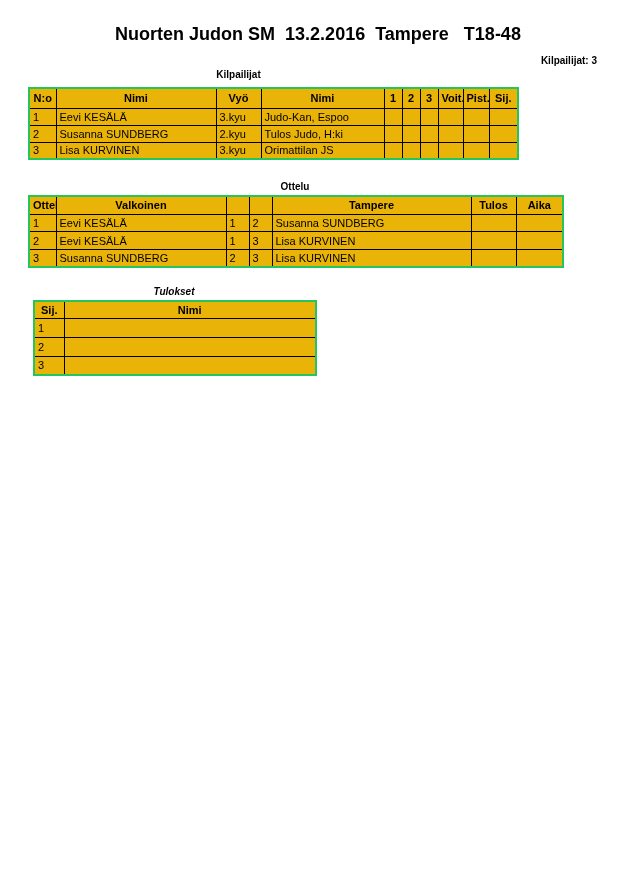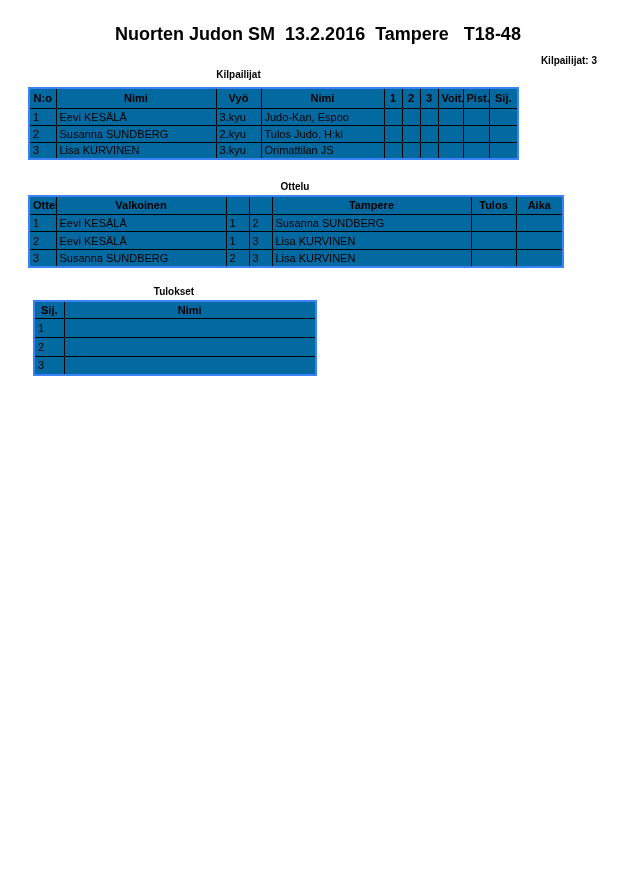--- a/index.html
+++ b/index.html
@@ -20,28 +20,28 @@
   .count-label {
     position: absolute; top: 55px; right: 33px;
     font-size: 10px; font-weight: bold;
   }
   .sec-h {
     position: absolute; text-align: center;
     font-weight: bold; font-size: 10px;
   }
   #h-kilpailijat { top: 69px;  left: 28px; width: 421px; }
   #h-ottelut     { top: 181px; left: 28px; width: 534px; }
-  #h-tulokset    { top: 286px; left: 33px; width: 282px; }
+  #h-tulokset    { top: 286px; left: 33px; width: 282px; font-style: italic; }
 
   table.tbl {
     position: absolute;
     border-collapse: collapse;
     table-layout: fixed;
-    border: 2px solid #3b82f6;
-    background: #0369a1;
+    border: 2px solid #22c55e;
+    background: #eab308;
     padding-left: 6px;
   }
   #t1 { top: 87px;  left: 28px; width: 489px; }
   #t2 { top: 195px; left: 28px; width: 534px; }
   #t3 { top: 300px; left: 33px; width: 282px; }
 
   .tbl th, .tbl td {
     border: 1px solid #000;
     font-size: 11px;
     padding: 0 3px;

